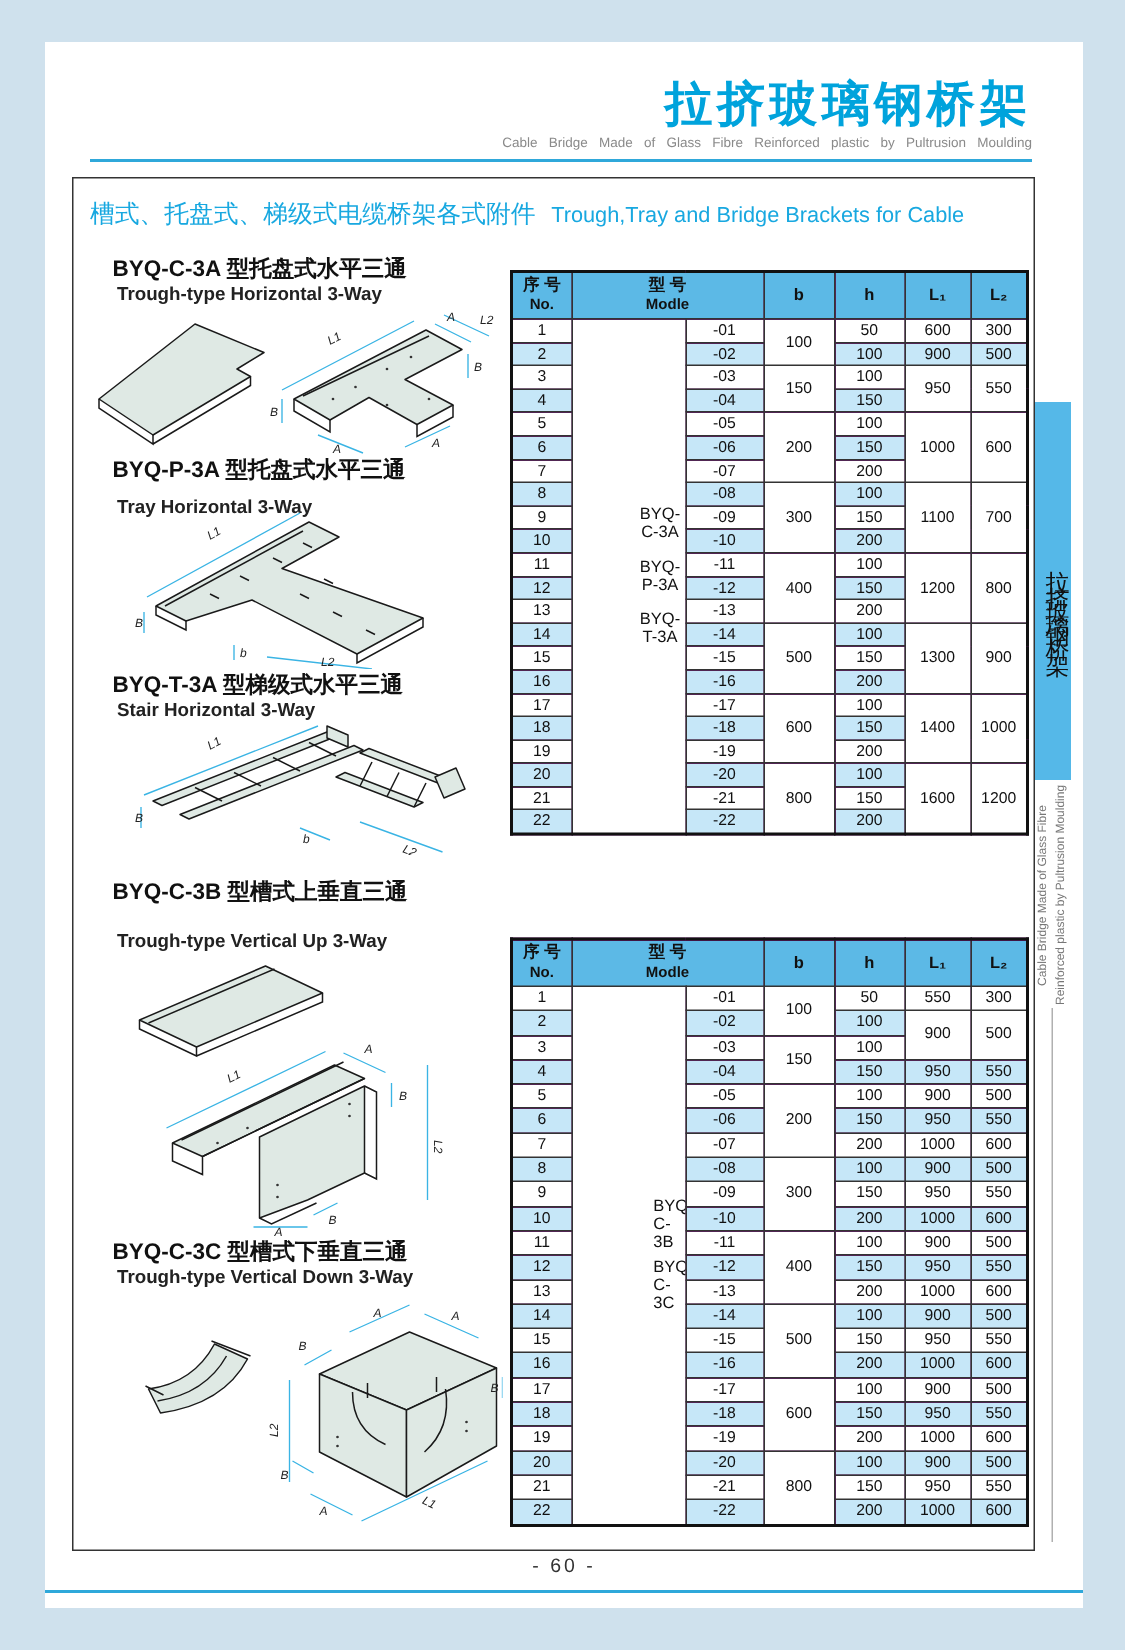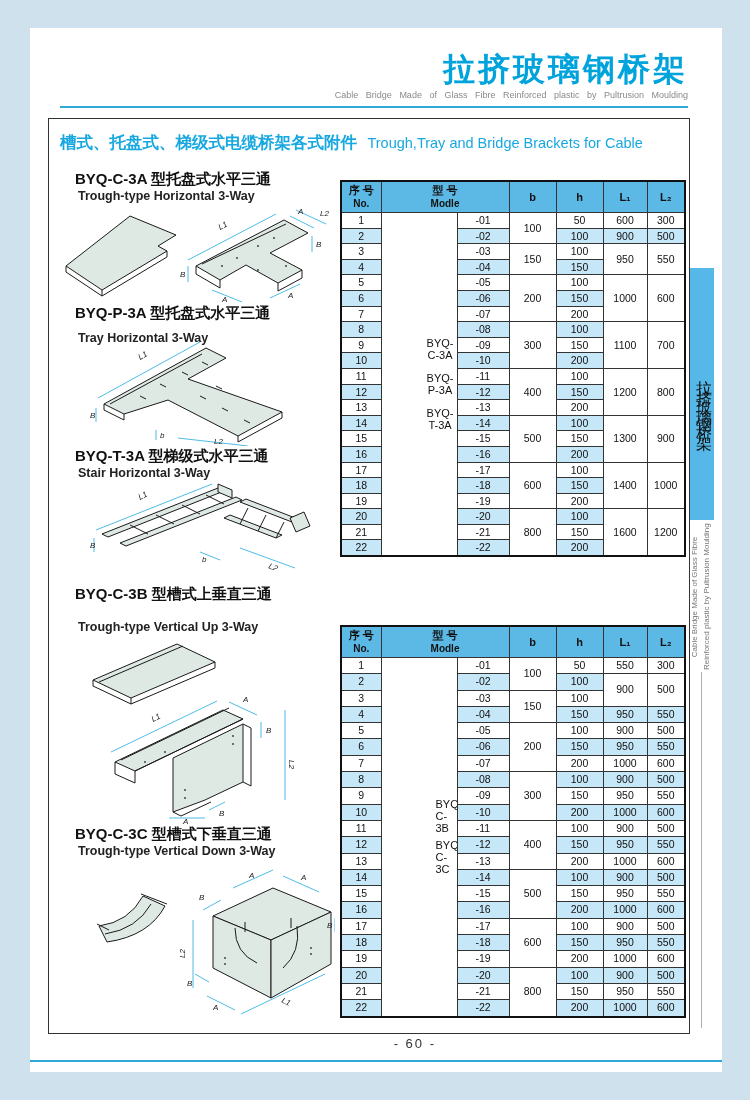--- a/index.html
+++ b/index.html
@@ -10,21 +10,21 @@
     color:#111;
   }
   .sheet{position:absolute;left:30px;top:28px;width:692px;height:1044px;background:#ffffff;}
   
   .brand-title{position:absolute;right:62px;top:48px;font-size:32px;font-weight:bold;color:#00a3dc;letter-spacing:3px;white-space:nowrap;}
   .brand-sub{position:absolute;right:62px;top:90px;font-size:9px;color:#8a8a8a;word-spacing:5px;white-space:nowrap;}
   .top-rule{position:absolute;left:60px;top:106px;width:628px;height:2px;background:#2fa8da;}
   .bottom-rule{position:absolute;left:30px;top:1060px;width:692px;height:2px;background:#2fa8da;}
   .content-box{position:absolute;left:48px;top:118px;width:640px;height:914px;border:1px solid #333;background:#fff;}
   .section-title{position:absolute;left:60px;top:132px;white-space:nowrap;}
-  .section-title .zh{font-size:16.5px;font-weight:bold;color:#18a8e0;}
+  .section-title .zh{font-size:16.5px;font-weight:normal;color:#18a8e0;}
   .section-title .en{font-size:14.5px;color:#18a8e0;margin-left:6px;}
   
   .prod-zh{position:absolute;left:75px;font-size:15px;font-weight:bold;color:#111;white-space:nowrap;}
   .prod-en{position:absolute;left:78px;font-size:12.5px;font-weight:bold;color:#222;white-space:nowrap;}
   
   table.spec{position:absolute;left:340px;border-collapse:collapse;table-layout:fixed;width:344px;background:#701a75;border:2px solid #111;}
   table.t1{top:180px;}
   table.t2{top:625px;}
   table.spec th,table.spec td{border:1px solid #333;text-align:center;padding:0;overflow:hidden;}
   table.spec thead th{background:#5cb9e6;height:30px;font-weight:bold;}
@@ -42,21 +42,21 @@
   table.t2 td.model div{margin:5px 12px;}
   
   .side-tab{position:absolute;left:690px;top:268px;width:24px;height:252px;background:#55b8e8;
     writing-mode:vertical-rl;text-orientation:upright;letter-spacing:9px;font-size:16px;color:#111;
     display:flex;justify-content:center;padding-top:10px;box-sizing:border-box;}
   .side-caption-wrap{position:absolute;left:689px;top:524px;width:26px;height:146px;}
   .side-caption{width:146px;height:26px;transform:rotate(-90deg) translateX(-146px);transform-origin:0 0;
     font-size:8px;color:#777;text-align:center;line-height:1.5;white-space:nowrap;}
   .side-line{position:absolute;left:701px;top:672px;width:1px;height:356px;background:#b0b0b0;}
   
-  .pagenum{position:absolute;left:316px;top:1036px;width:120px;text-align:right;font-size:13px;letter-spacing:2px;color:#333;}
+  .pagenum{position:absolute;left:316px;top:1036px;width:120px;text-align:center;font-size:13px;letter-spacing:2px;color:#333;}
   
   .drawing{position:absolute;}
   .drawing polygon,.drawing path.part{fill:#dfe9e4;stroke:#1a1a1a;stroke-width:1;stroke-linejoin:round;}
   .drawing path.edge{fill:none;stroke:#1a1a1a;stroke-width:1;}
   .drawing path.dim,.drawing line.dim{fill:none;stroke:#3ab4e4;stroke-width:0.9;}
   .drawing text{font-size:8px;font-style:italic;fill:#222;font-family:"Liberation Sans","DejaVu Sans",sans-serif;}
   .drawing circle.perf{fill:#333;stroke:none;}
 </style>
 </head>
 <body>

